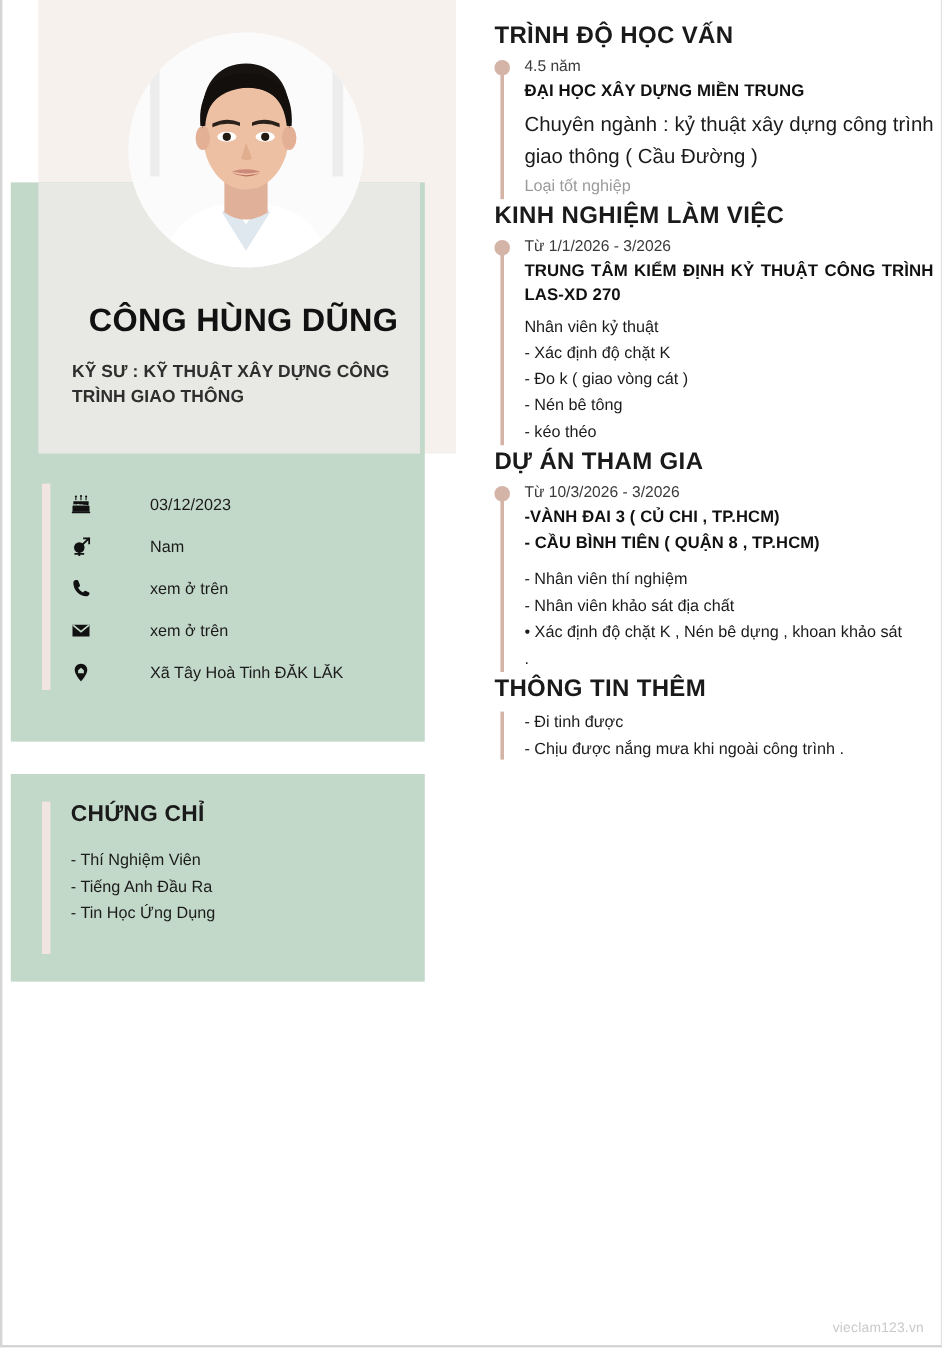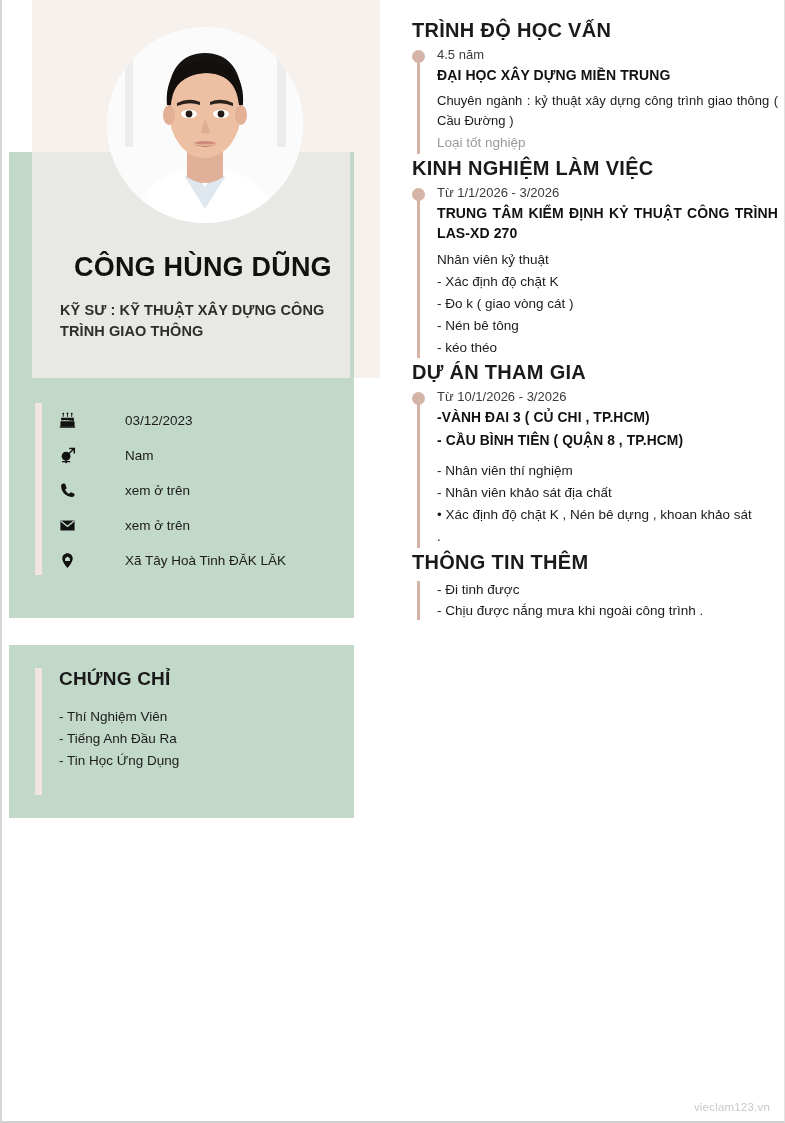--- a/index.html
+++ b/index.html
@@ -210,21 +210,21 @@
   .tl-org {
     font-size: 14px;
     font-weight: 700;
     color: #111111;
     line-height: 1.45;
     text-align: justify;
     margin-bottom: 6px;
     letter-spacing: 0.1px;
   }
   .tl-desc {
-    font-size: 13px;
+    font-size: 17px;
     color: #1b1b1b;
     line-height: 1.55;
     text-align: justify;
   }
   .tl-muted {
     font-size: 13.5px;
     color: #9a9a9a;
     line-height: 1.55;
     margin-top: 1px;
   }
@@ -409,21 +409,21 @@
         <div class="tl-bullets">- Nén bê tông</div>
         <div class="tl-bullets">- kéo théo</div>
       </div>
     </div>
 
     <div class="section">
       <div class="section-title">DỰ ÁN THAM GIA</div>
       <div class="timeline">
         <span class="tl-dot"></span>
         <span class="tl-line"></span>
-        <div class="tl-date">Từ 10/1/2026 - 3/2026</div>
+        <div class="tl-date">Từ 10/3/2026 - 3/2026</div>
         <div class="proj-head">-VÀNH ĐAI 3 ( CỦ CHI , TP.HCM)</div>
         <div class="proj-head">- CẦU BÌNH TIÊN ( QUẬN 8 , TP.HCM)</div>
         <div class="proj-gap"></div>
         <div class="tl-bullets">- Nhân viên thí nghiệm</div>
         <div class="tl-bullets">- Nhân viên khảo sát địa chất</div>
         <div class="tl-bullets txt-just">• Xác định độ chặt K , Nén bê dựng , khoan khảo sát</div>
         <div class="tl-bullets">.</div>
       </div>
     </div>
 

